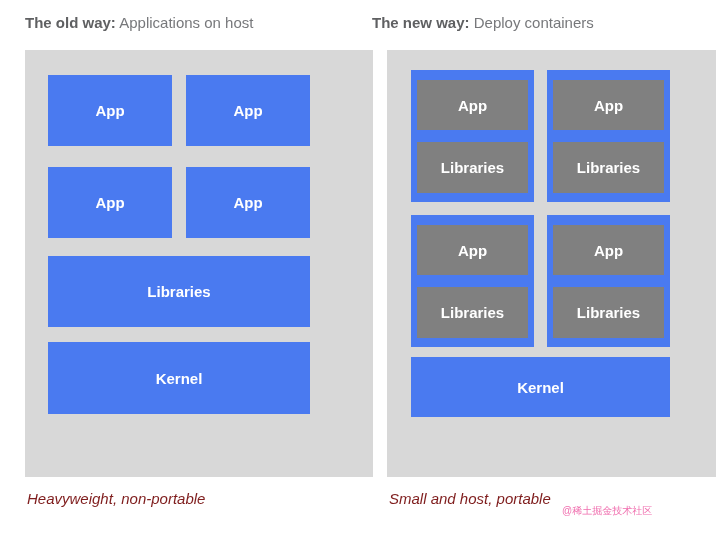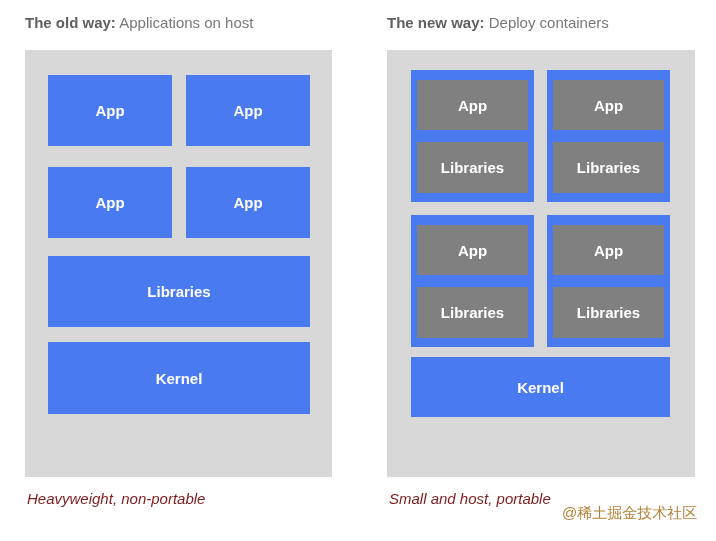--- a/index.html
+++ b/index.html
@@ -20,27 +20,28 @@
     top: 14px;
     font-size: 15px;
     color: #77787b;
     white-space: nowrap;
   }
   .title .bold {
     font-weight: bold;
     color: #5f6062;
   }
   .title-old { left: 25px; }
-  .title-new { left: 387px; }
+  .title-new { left: 372px; }
 
   .panel {
     position: absolute;
     top: 50px;
     height: 427px;
     background: #d8d8d8;
+    padding-left: 41px;
   }
   .panel-old { left: 25px; width: 307px; }
   .panel-new { left: 387px; width: 308px; }
 
   .bluebox {
     position: absolute;
     background: #4a7af0;
     display: flex;
     align-items: center;
     justify-content: center;
@@ -93,22 +94,22 @@
     line-height: 19.5px;
     white-space: nowrap;
   }
   .caption-old { left: 27px; top: 489px; }
   .caption-new { left: 389px; top: 489px; }
 
   .watermark {
     position: absolute;
     left: 562px;
     top: 504px;
-    font-size: 15px;
-    color: #a16207;
+    font-size: 10px;
+    color: #ec4899;
     opacity: 0.8;
     white-space: nowrap;
     font-style: normal;
   }
 </style>
 </head>
 <body>
 
 <div class="stage">
 

